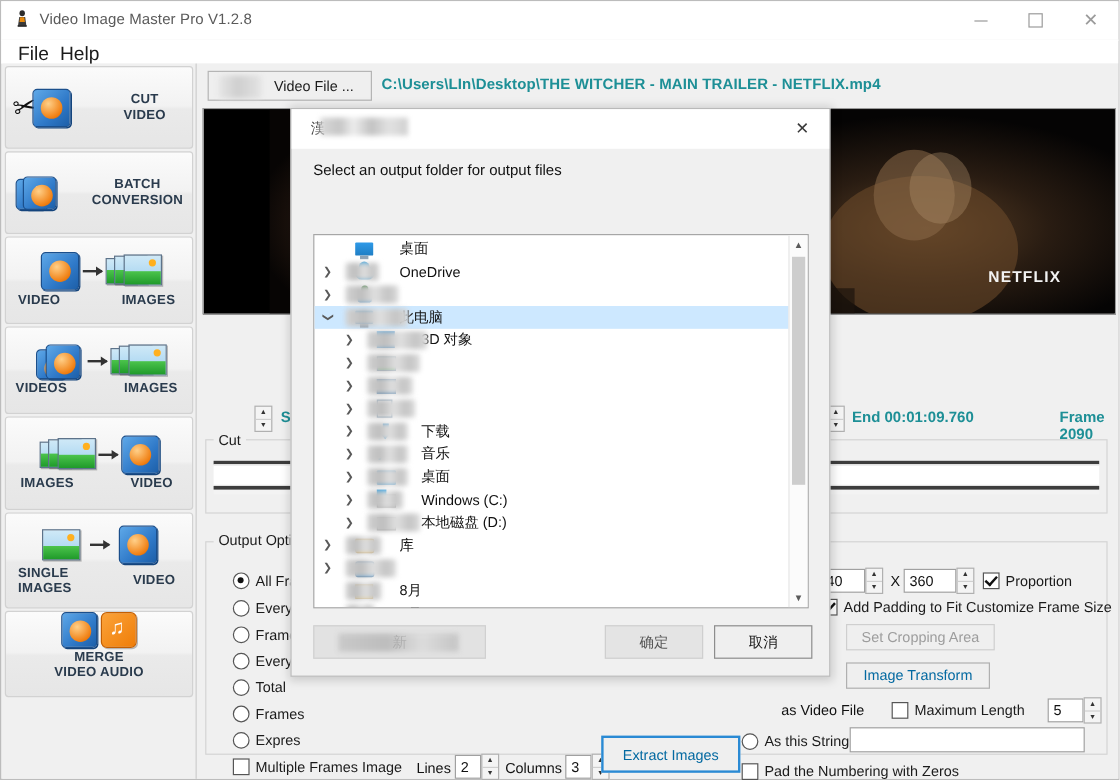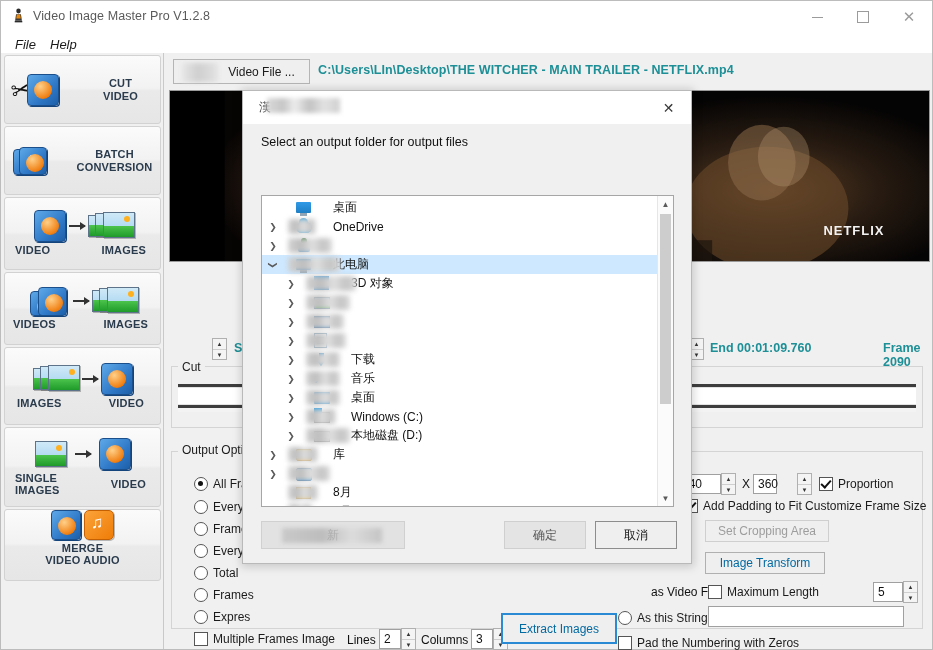--- a/index.html
+++ b/index.html
@@ -16,21 +16,21 @@
   .titlebar .ico{position:absolute;left:9px;top:7px;width:17px;height:17px;}
   .titlebar .ttl{position:absolute;left:32px;top:8px;font-size:12.5px;color:#5a5a5a;letter-spacing:.1px;}
   .wbtns{position:absolute;right:0;top:0;height:32px;display:flex;}
   .wbtn{width:46px;height:32px;display:flex;align-items:center;justify-content:center;color:#9b9b9b;font-size:12px;}
   .wbtn .mn{display:block;width:11px;height:1px;background:#9b9b9b;}
   .wbtn .mx{display:block;width:10px;height:10px;border:1px solid #9b9b9b;}
   .wbtn .cl{font-size:15px;line-height:1;font-family:"DejaVu Sans",sans-serif;}
 
   
   .menubar{position:absolute;left:0;top:32px;width:931px;height:20px;background:#ffffff;}
-  .menubar .mi{position:absolute;top:3px;font-size:13px;color:#1b1b1b;padding:1px 6px;font-style:italic;}
+  .menubar .mi{position:absolute;top:3px;font-size:16px;color:#1b1b1b;padding:1px 6px;}
   #mi-file{left:8px;}
   #mi-help{left:43px;}
 
   
   .rail{position:absolute;left:1px;top:52px;width:161px;height:596px;background:#f0f0f0;border-right:1px solid #c9c9c9;}
   .railbtn{position:relative;margin:2px 2px 0 2px;height:70px;background:linear-gradient(180deg,#fbfbfb 0%,#f2f2f2 48%,#eaeaea 52%,#e6e6e6 100%);
            border:1px solid #d2d2d2;border-radius:3px;box-sizing:border-box;display:flex;align-items:center;}
   .railbtn .art{position:relative;flex:0 0 auto;margin-left:6px;}
   .railbtn .lbl{flex:1;text-align:center;font-weight:bold;font-size:11px;color:#2a3b4d;line-height:13px;letter-spacing:.2px;padding-right:4px;}
 
@@ -407,21 +407,21 @@
     </div>
 
     <div class="tbox" style="left:513px;top:421px;width:44px;height:20px;">
       <span>640</span>
     </div>
     <div class="spin" style="left:557px;top:420px;">
         <div class="up">▲</div>
         <div class="dn">▼</div>
       </div>
     <div style="position:absolute;left:578px;top:424px;font-size:12px;">X</div>
-    <div class="tbox" style="left:589px;top:421px;width:24px;height:20px;">
+    <div class="tbox" style="left:589px;top:421px;width:44px;height:20px;">
       <span>360</span>
     </div>
     <div class="spin" style="left:633px;top:420px;">
         <div class="up">▲</div>
         <div class="dn">▼</div>
       </div>
     <div class="check on" style="left:655px;top:424px;">
       <span class="bx"></span>
       <span>Proportion</span>
     </div>
@@ -433,21 +433,21 @@
 
     <div style="position:absolute;left:513px;top:471px;font-size:12px;">ne</div>
     <div class="btn disabled" style="left:541px;top:467px;width:124px;height:22px;">
       <span>Set Cropping Area</span>
     </div>
     <div class="btn" style="left:541px;top:499px;width:120px;height:22px;">
       <span>Image Transform</span>
     </div>
 
     <div style="position:absolute;left:487px;top:532px;font-size:12px;">as Video File</div>
-    <div class="check" style="left:544px;top:532px;">
+    <div class="check" style="left:579px;top:532px;">
       <span class="bx"></span>
       <span>Maximum Length</span>
     </div>
     <div class="tbox" style="left:709px;top:529px;width:30px;height:20px;">
       <span>5</span>
     </div>
     <div class="spin" style="left:739px;top:528px;">
         <div class="up">▲</div>
         <div class="dn">▼</div>
       </div>

